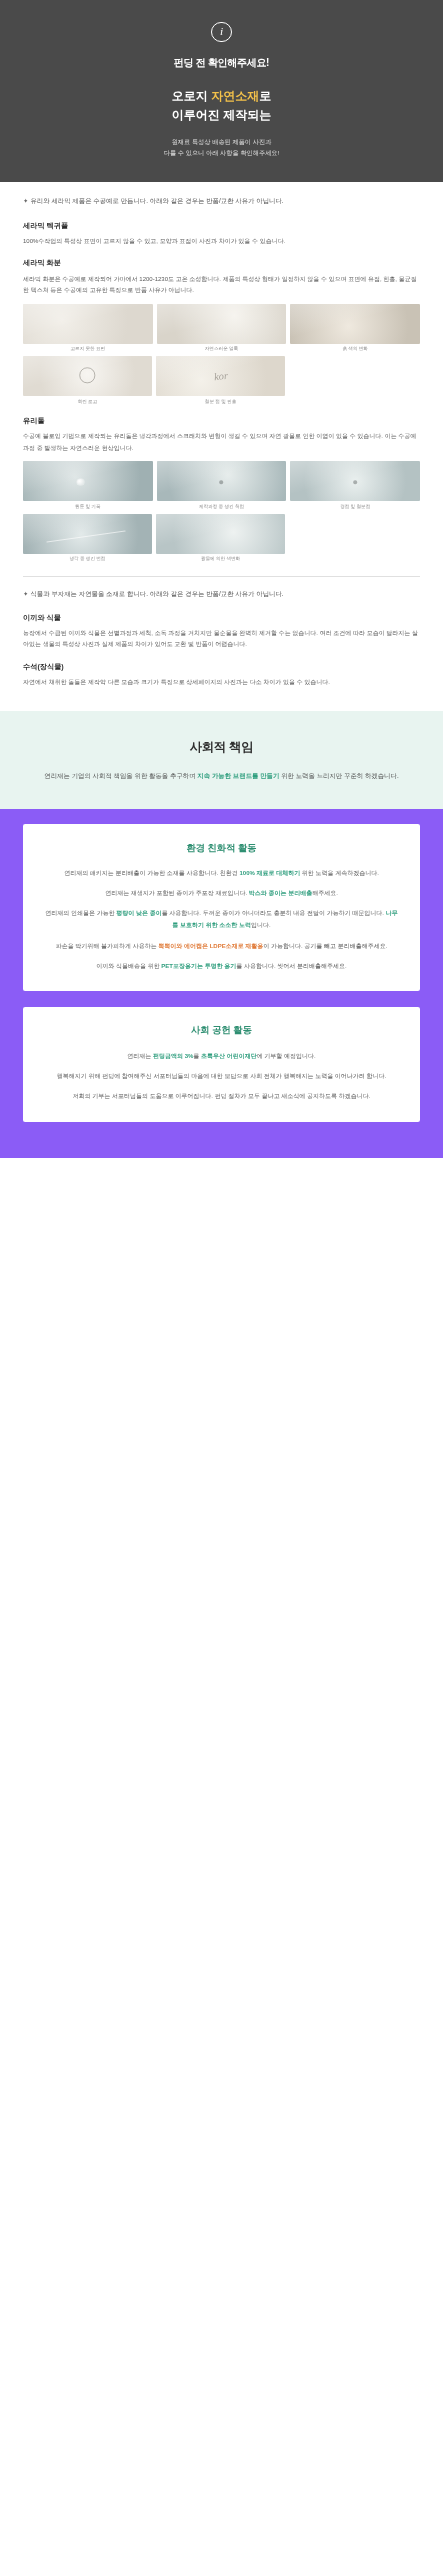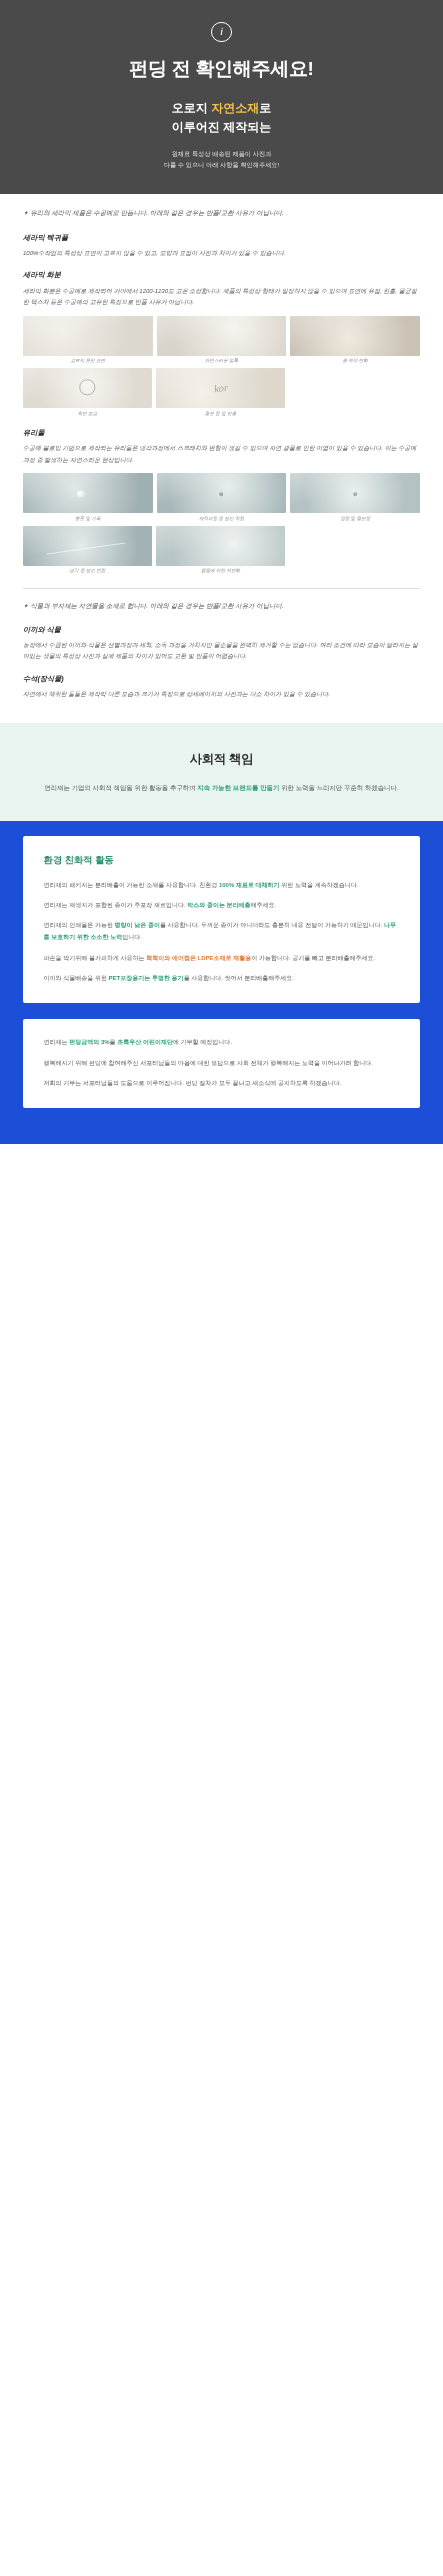--- a/index.html
+++ b/index.html
@@ -25,21 +25,21 @@
     border: 1px solid #ffffff;
     border-radius: 50%;
     margin: 0 auto 13.4px;
     display: flex; align-items: center; justify-content: center;
     font-family: "Liberation Serif", serif;
     font-style: italic;
     font-size: 11.3px;
     line-height: 1;
   }
   .hero-title {
-    font-size: 19px;
+    font-size: 10px;
     font-weight: bold;
     letter-spacing: -0.3px;
     margin-bottom: 17.5px;
   }
   .hero-sub {
     font-size: 12px;
     font-weight: bold;
     line-height: 1.55;
     margin-bottom: 11.3px;
   }
@@ -47,21 +47,20 @@
   .hero-note {
     font-size: 6.2px;
     line-height: 1.8;
     color: #e2e2e2;
   }
 
   
   .block {
     background: #ffffff;
     padding: 13.4px 23px 15.5px;
-    font-style: italic;
   }
   .lead {
     font-size: 6.4px;
     line-height: 1.85;
     color: #4d4d4d;
     margin-bottom: 13.4px;
   }
   .lead .diamond { color: #6b6b6b; margin-right: 2.1px; }
 
   h3.sub {
@@ -210,38 +209,39 @@
     line-height: 2;
     color: #4a4a4a;
   }
   .mint .hl { color: #2f9e7e; font-weight: bold; }
 
   .card {
     background: #ffffff;
     border-radius: 2.1px;
     margin: 15.5px 23px;
     padding: 17.5px 20.6px 19.6px;
+    text-align: center;
   }
   .card h3 {
     font-size: 9.3px;
     font-weight: bold;
     color: #2f8f72;
     margin-bottom: 12.4px;
   }
   .card p {
     font-size: 6px;
     line-height: 2;
     color: #555555;
     margin-bottom: 8.2px;
   }
   .card p:last-child { margin-bottom: 0; }
   .g { color: #2f9e7e; font-weight: bold; }
   .o { color: #e07b39; font-weight: bold; }
 
-  .mint-wrap { background: #1d4ed8; padding-bottom: 20.6px; }
+  .mint-wrap { background: #8b5cf6; padding-bottom: 20.6px; }
 </style>
 </head>
 <body>
 
 <div class="page">
 
   <section class="hero">
     <div class="hero-badge">i</div>
     <div class="hero-title">펀딩 전 확인해주세요!</div>
     <div class="hero-sub">
@@ -354,20 +354,21 @@
       </p>
       <p>
         <span>파손을 막기위해 불가피하게 사용하는 </span><span class="o">뽁뽁이와 에어캡은 LDPE소재로 재활용</span><span>이 가능합니다. 공기를 빼고 분리배출해주세요.</span>
       </p>
       <p>
         <span>이끼와 식물배송을 위한 </span><span class="g">PET포장용기는 투명한 용기</span><span>를 사용합니다. 씻어서 분리배출해주세요.</span>
       </p>
     </section>
 
     <section class="card">
+      <h3>사회 공헌 활동</h3>
       <p>
         <span>연리재는 </span><span class="g">펀딩금액의 3%</span><span>를 </span><span class="g">초록우산 어린이재단</span><span>에 기부할 예정입니다.</span>
       </p>
       <p>행복해지기 위해 펀딩에 참여해주신 서포터님들의 마음에 대한 보답으로 사회 전체가 행복해지는 노력을 이어나가려 합니다.</p>
       <p>저희의 기부는 서포터님들의 도움으로 이루어집니다. 펀딩 절차가 모두 끝나고 새소식에 공지하도록 하겠습니다.</p>
     </section>
   </div>
 
 </div>
 

